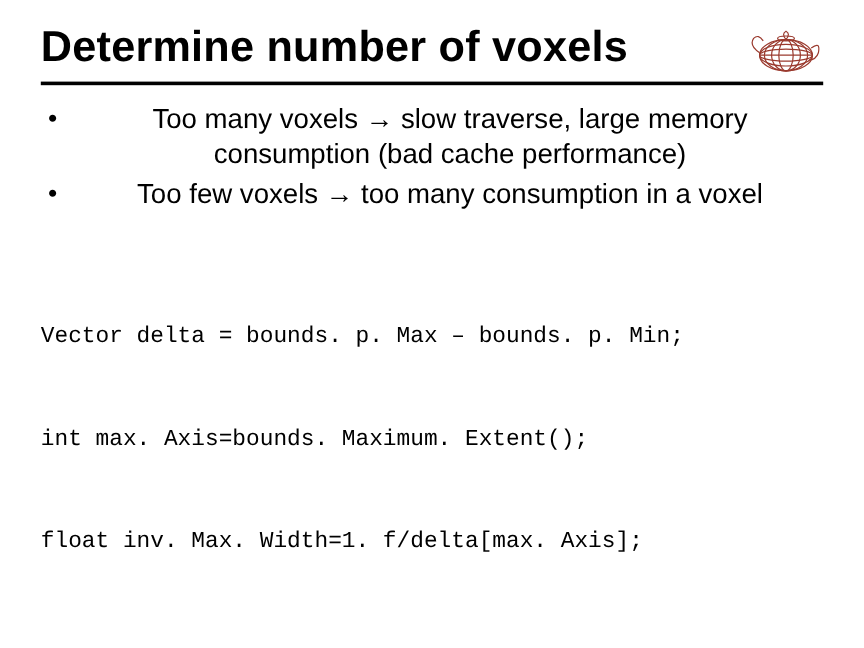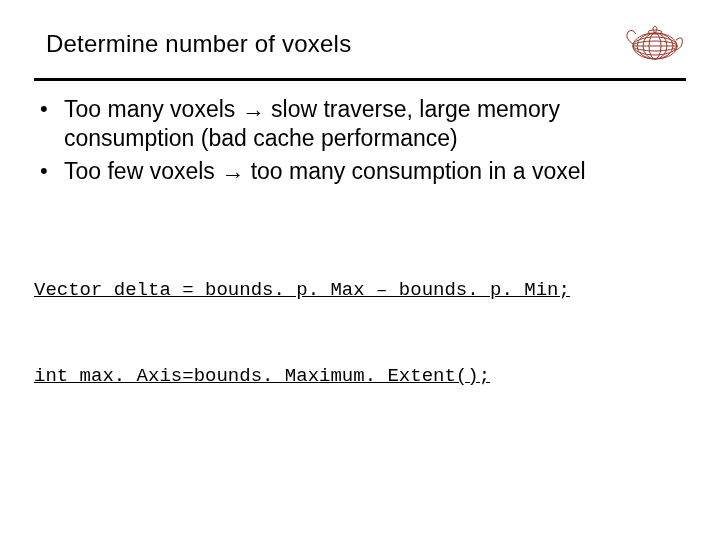--- a/index.html
+++ b/index.html
@@ -17,41 +17,42 @@
     height: 540px;
     padding: 18px 34px 20px 34px;
     position: relative;
   }
   .title-row {
     display: flex;
     align-items: flex-start;
     justify-content: space-between;
   }
   .title {
-    font-size: 24px;
-    font-weight: normal;
+    font-size: 36px;
+    font-weight: bold;
     letter-spacing: 0.2px;
-    margin: 12px;
+    margin: 0;
     padding-bottom: 8px;
   }
   .hr {
     border: none;
     border-top: 3px solid #000;
     margin: 0 0 14px 0;
   }
   .teapot {
     width: 62px;
     height: 44px;
     flex-shrink: 0;
     margin-top: 2px;
   }
   ul.bullets {
     margin: 7px 0 0 0;
     padding: 0 0 0 28px;
     list-style: none;
+    text-align: center;
   }
   ul.bullets > li {
     position: relative;
     font-size: 23px;
     line-height: 1.25;
     margin-bottom: 4px;
     padding-left: 2px;
   }
   ul.bullets > li::before {
     content: "•";
@@ -91,21 +92,21 @@
     font-style: italic;
     font-size: 23px;
   }
   .code-block {
     margin-top: 34px;
     font-family: "Courier New", Courier, monospace;
     font-size: 19px;
     line-height: 1.5;
     white-space: pre-wrap;
   }
-  .code-line { display: block; text-decoration: underline; }
+  .code-line { display: block; }
 </style>
 </head>
 <body>
 
 <div class="slide">
 
   <div class="title-row">
     <h1 class="title">Determine number of voxels</h1>
     <span class="teapot">
       <svg viewBox="0 0 62 44" width="62" height="44">
@@ -129,18 +130,19 @@
   <hr class="hr">
 
   <ul class="bullets">
     <li>Too many voxels → slow traverse, large memory consumption (bad cache performance)</li>
     <li>Too few voxels → too many consumption in a voxel</li>
   </ul>
 
   <div class="code-block">
     <span class="code-line">Vector delta = bounds. p. Max – bounds. p. Min;</span>
     <span class="code-line">int max. Axis=bounds. Maximum. Extent();</span>
+    <span class="code-line">float inv. Max. Width=1. f/delta[max. Axis];</span>
     
     
     
   </div>
 
 </div>
 
 </body></html>

